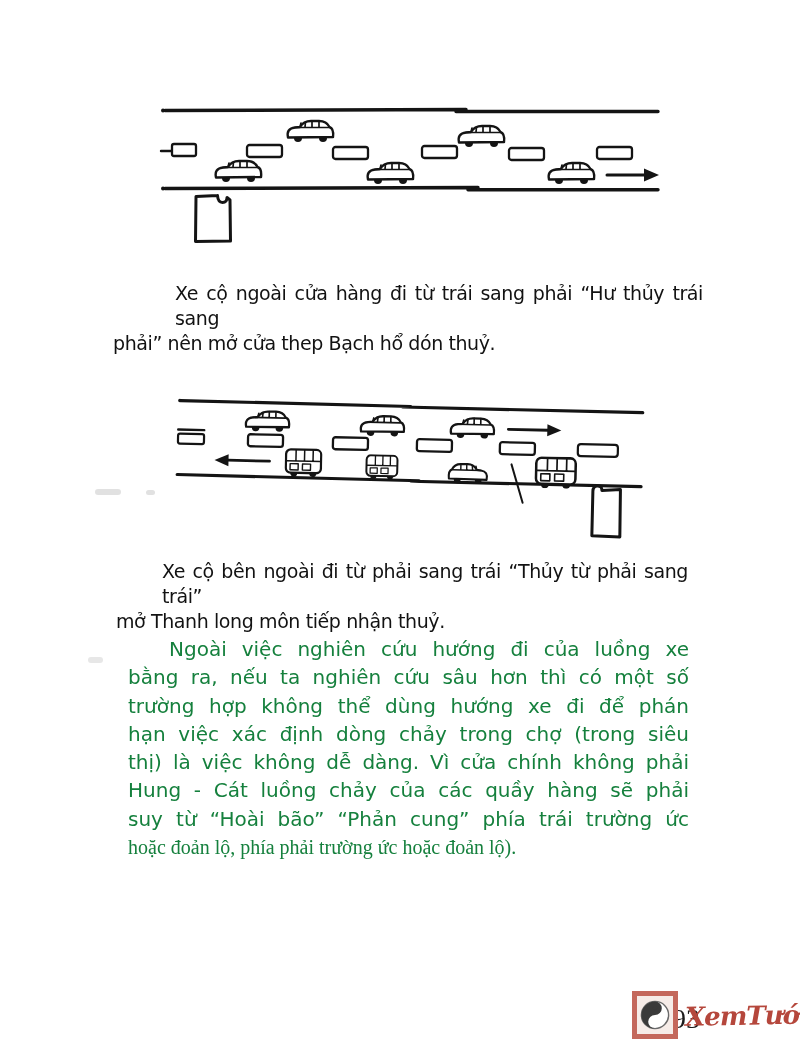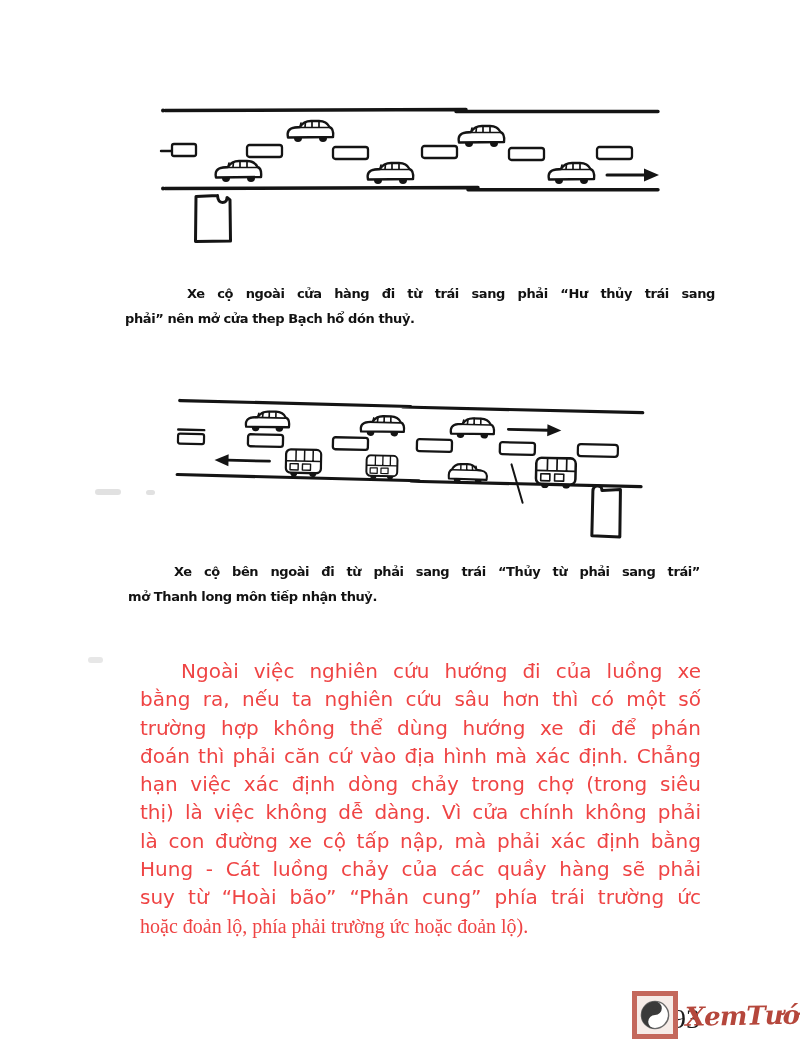--- a/index.html
+++ b/index.html
@@ -10,40 +10,38 @@
     color:#161616;
   }
   .abs{position:absolute;}
   
   svg .ink{stroke:#141414;fill:none;stroke-linecap:round;stroke-linejoin:round;}
   svg .fillw{fill:#ffffff;}
   svg .fillb{fill:#141414;stroke:none;}
 
   
   .caption{
-    font-weight:700;
-    font-size:13px;
+    font-weight:400;
+    font-size:19px;
     letter-spacing:-0.4px;
     line-height:25.2px;
     color:#121212;
-    margin-left:12px;
   }
   .caption .l1{text-align:justify;text-align-last:justify;}
   .cap1{left:113px;top:281px;width:590px;}
   .cap1 .l1{padding-left:62px;}
   .cap2{left:116px;top:559px;width:572px;}
   .cap2 .l1{padding-left:46px;}
 
   
   .bodytext{
-    left:140px;top:635px;width:561px;
+    left:128px;top:635px;width:561px;
     font-size:20px;
     line-height:28.3px;
-    color:#ef4444;
-    margin-top:22px;
+    color:#15803d;
   }
   .bodytext .bl{text-align:justify;text-align-last:justify;}
   .bodytext .bl.first{padding-left:41px;}
   .bodytext .bl.last{text-align-last:left;font-family:Liberation Serif, serif;}
 
   
   .pagenum{
     left:672px;top:955px;
     font-family:"Liberation Serif", serif;
     font-size:28px;color:#1b1b1b;margin-top:48px;
@@ -163,24 +161,22 @@
 
 <div class="abs caption cap2">
   <div class="l1">Xe cộ bên ngoài đi từ phải sang trái “Thủy từ phải sang trái”</div>
   <div class="l2">mở Thanh long môn tiếp nhận thuỷ.</div>
 </div>
 
 <div class="abs bodytext">
   <div class="bl first">Ngoài việc nghiên cứu hướng đi của luồng xe</div>
   <div class="bl">bằng ra, nếu ta nghiên cứu sâu hơn thì có một số</div>
   <div class="bl">trường hợp không thể dùng hướng xe đi để phán</div>
-  <div class="bl">đoán thì phải căn cứ vào địa hình mà xác định. Chẳng</div>
   <div class="bl">hạn việc xác định dòng chảy trong chợ (trong siêu</div>
   <div class="bl">thị) là việc không dễ dàng. Vì  cửa chính không phải</div>
-  <div class="bl">là con đường xe cộ tấp nập, mà phải xác định bằng</div>
   <div class="bl">Hung - Cát luồng chảy của các quầy hàng sẽ phải</div>
   <div class="bl">suy từ “Hoài bão” “Phản cung” phía trái trường ức</div>
   <div class="bl last">hoặc đoản lộ, phía phải trường ức hoặc đoản lộ).</div>
 </div>
 
 <div class="abs pagenum">93</div>
 
 <div class="abs smudge" style="left:95px;top:489px;width:26px;height:6px;"></div>
 <div class="abs smudge" style="left:146px;top:490px;width:9px;height:5px;"></div>
 <div class="abs smudge" style="left:88px;top:657px;width:15px;height:6px;background:#e3e3e3;"></div>

